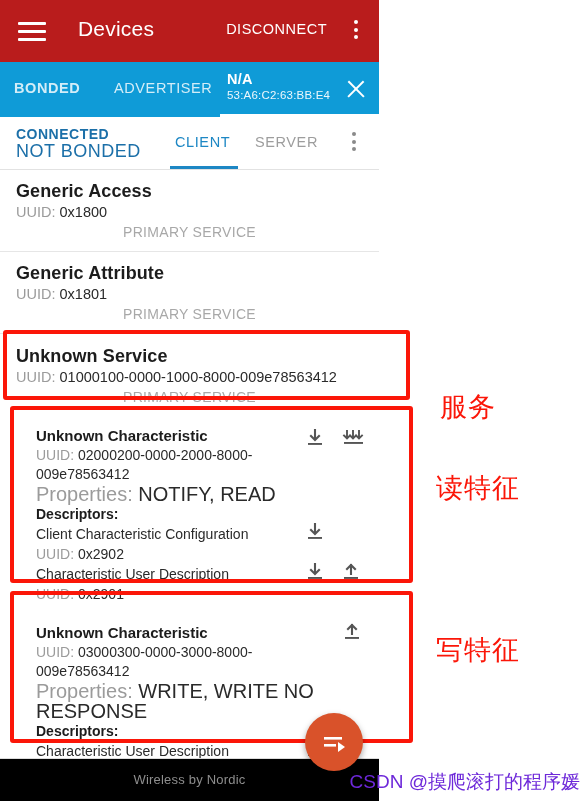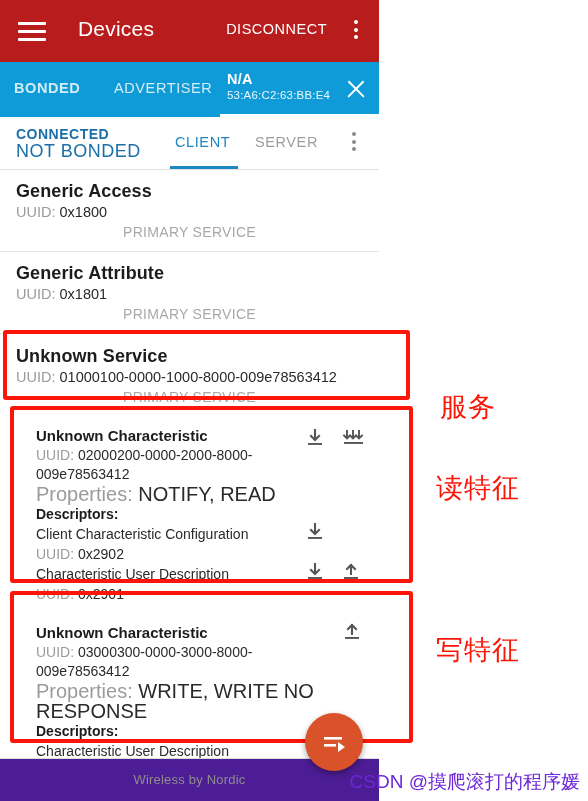--- a/index.html
+++ b/index.html
@@ -283,21 +283,21 @@
     cursor: pointer;
     z-index: 40;
   }
 
   
   .footer {
     position: absolute;
     left: 0; bottom: 0;
     width: 379px;
     height: 42px;
-    background: #4c1d95;
+    background: #000000;
     border-top: 1px solid #dcdcdc;
   }
   .footer-text {
     position: absolute;
     left: 0; top: 13px;
     width: 379px;
     text-align: center;
     font-size: 13px;
     color: #8e8e8e;
     letter-spacing: .2px;

